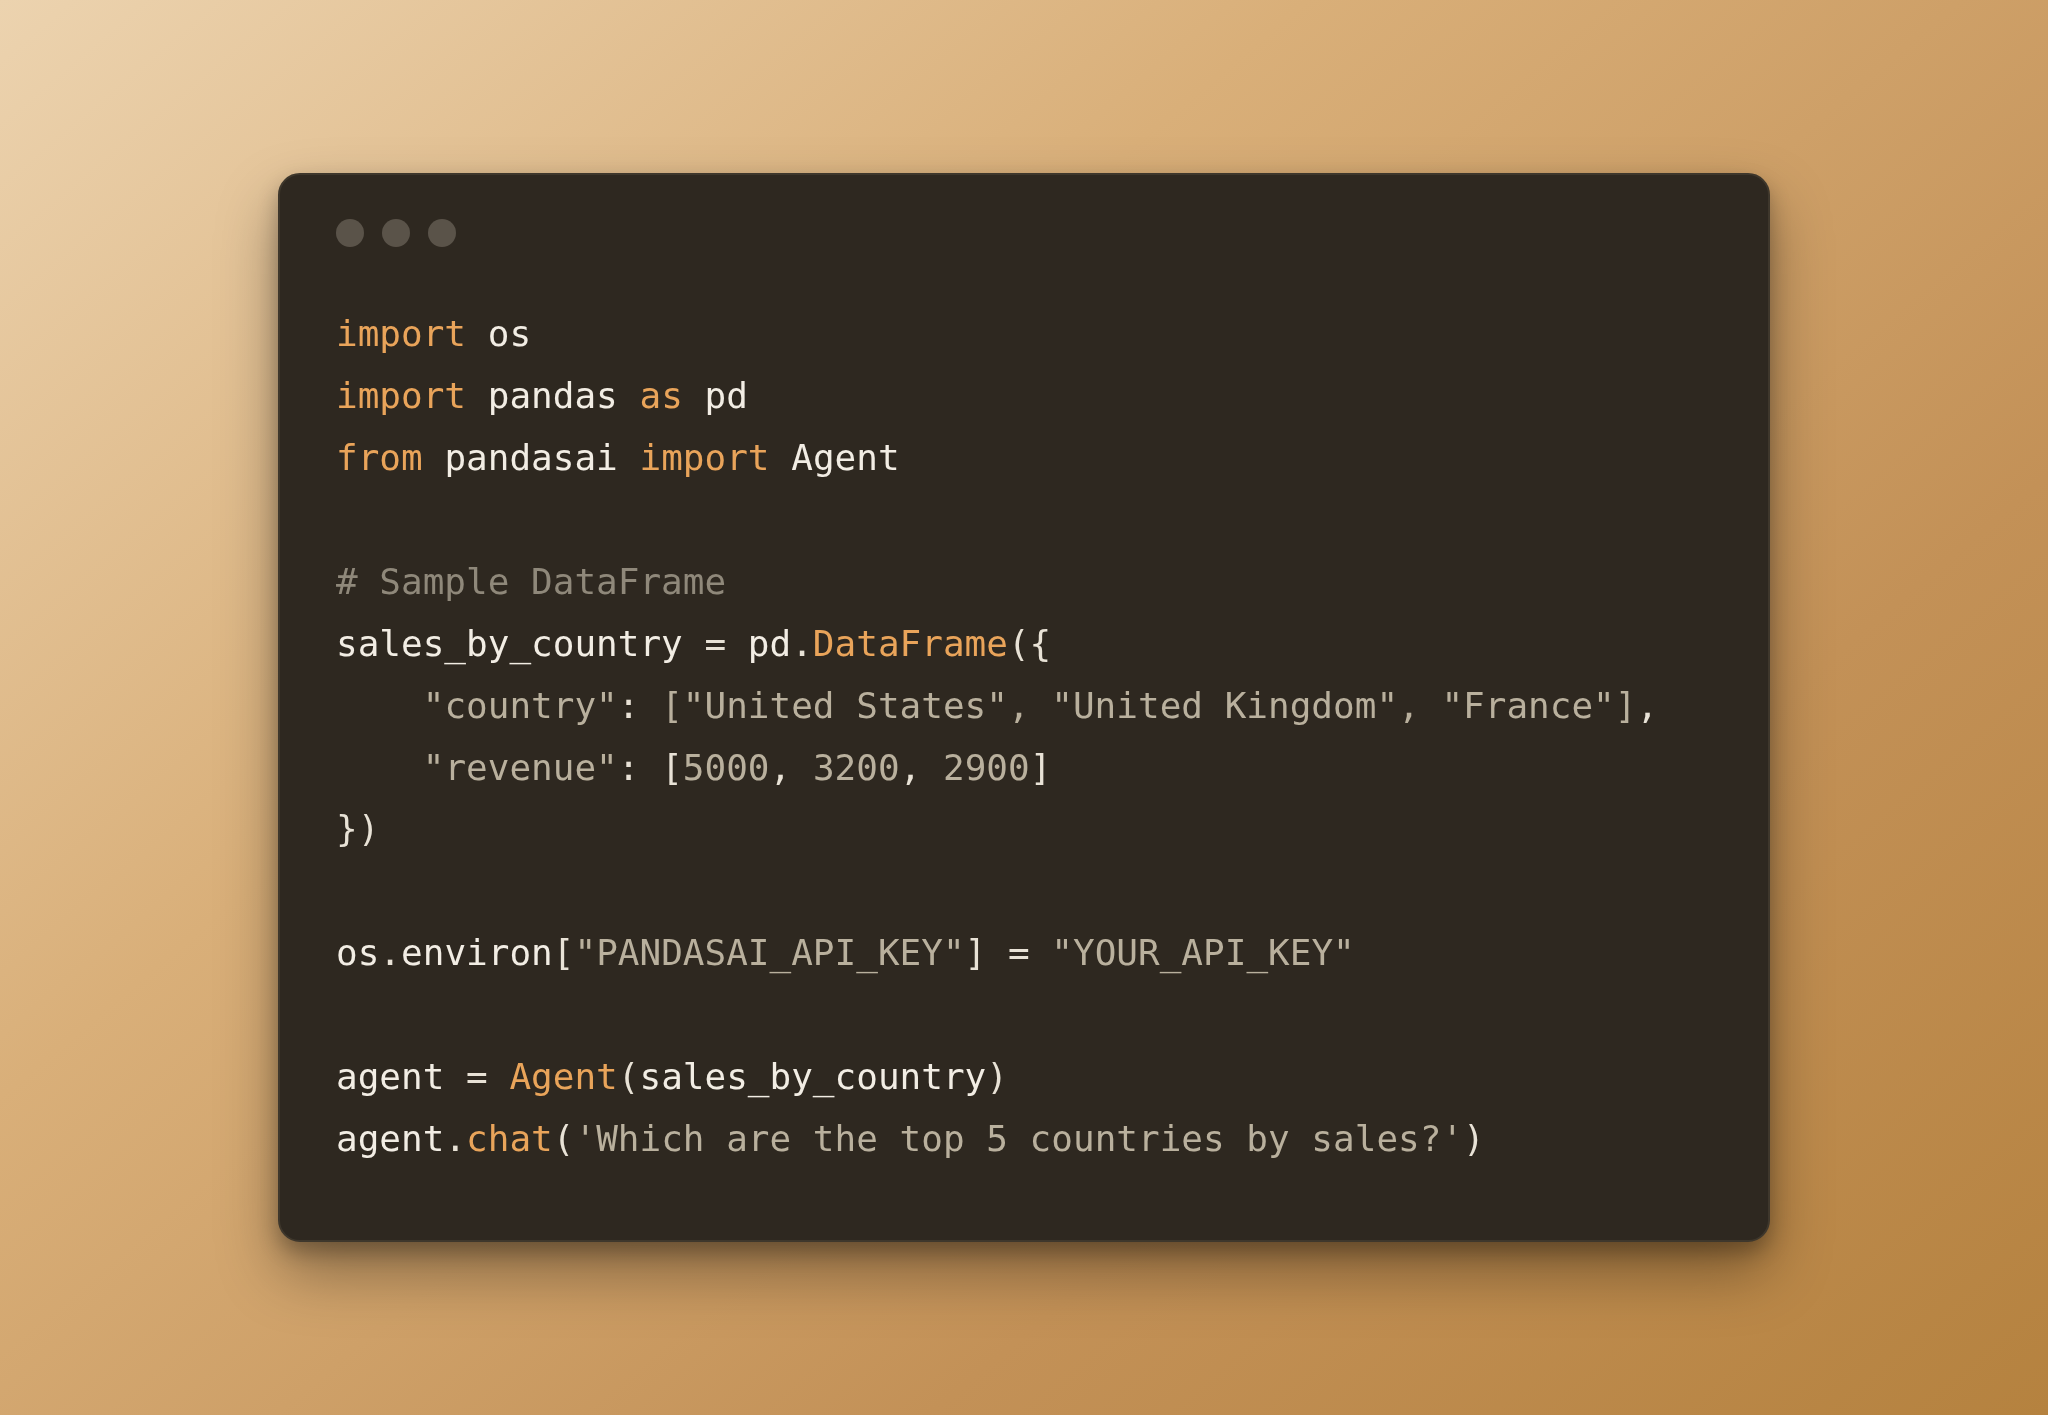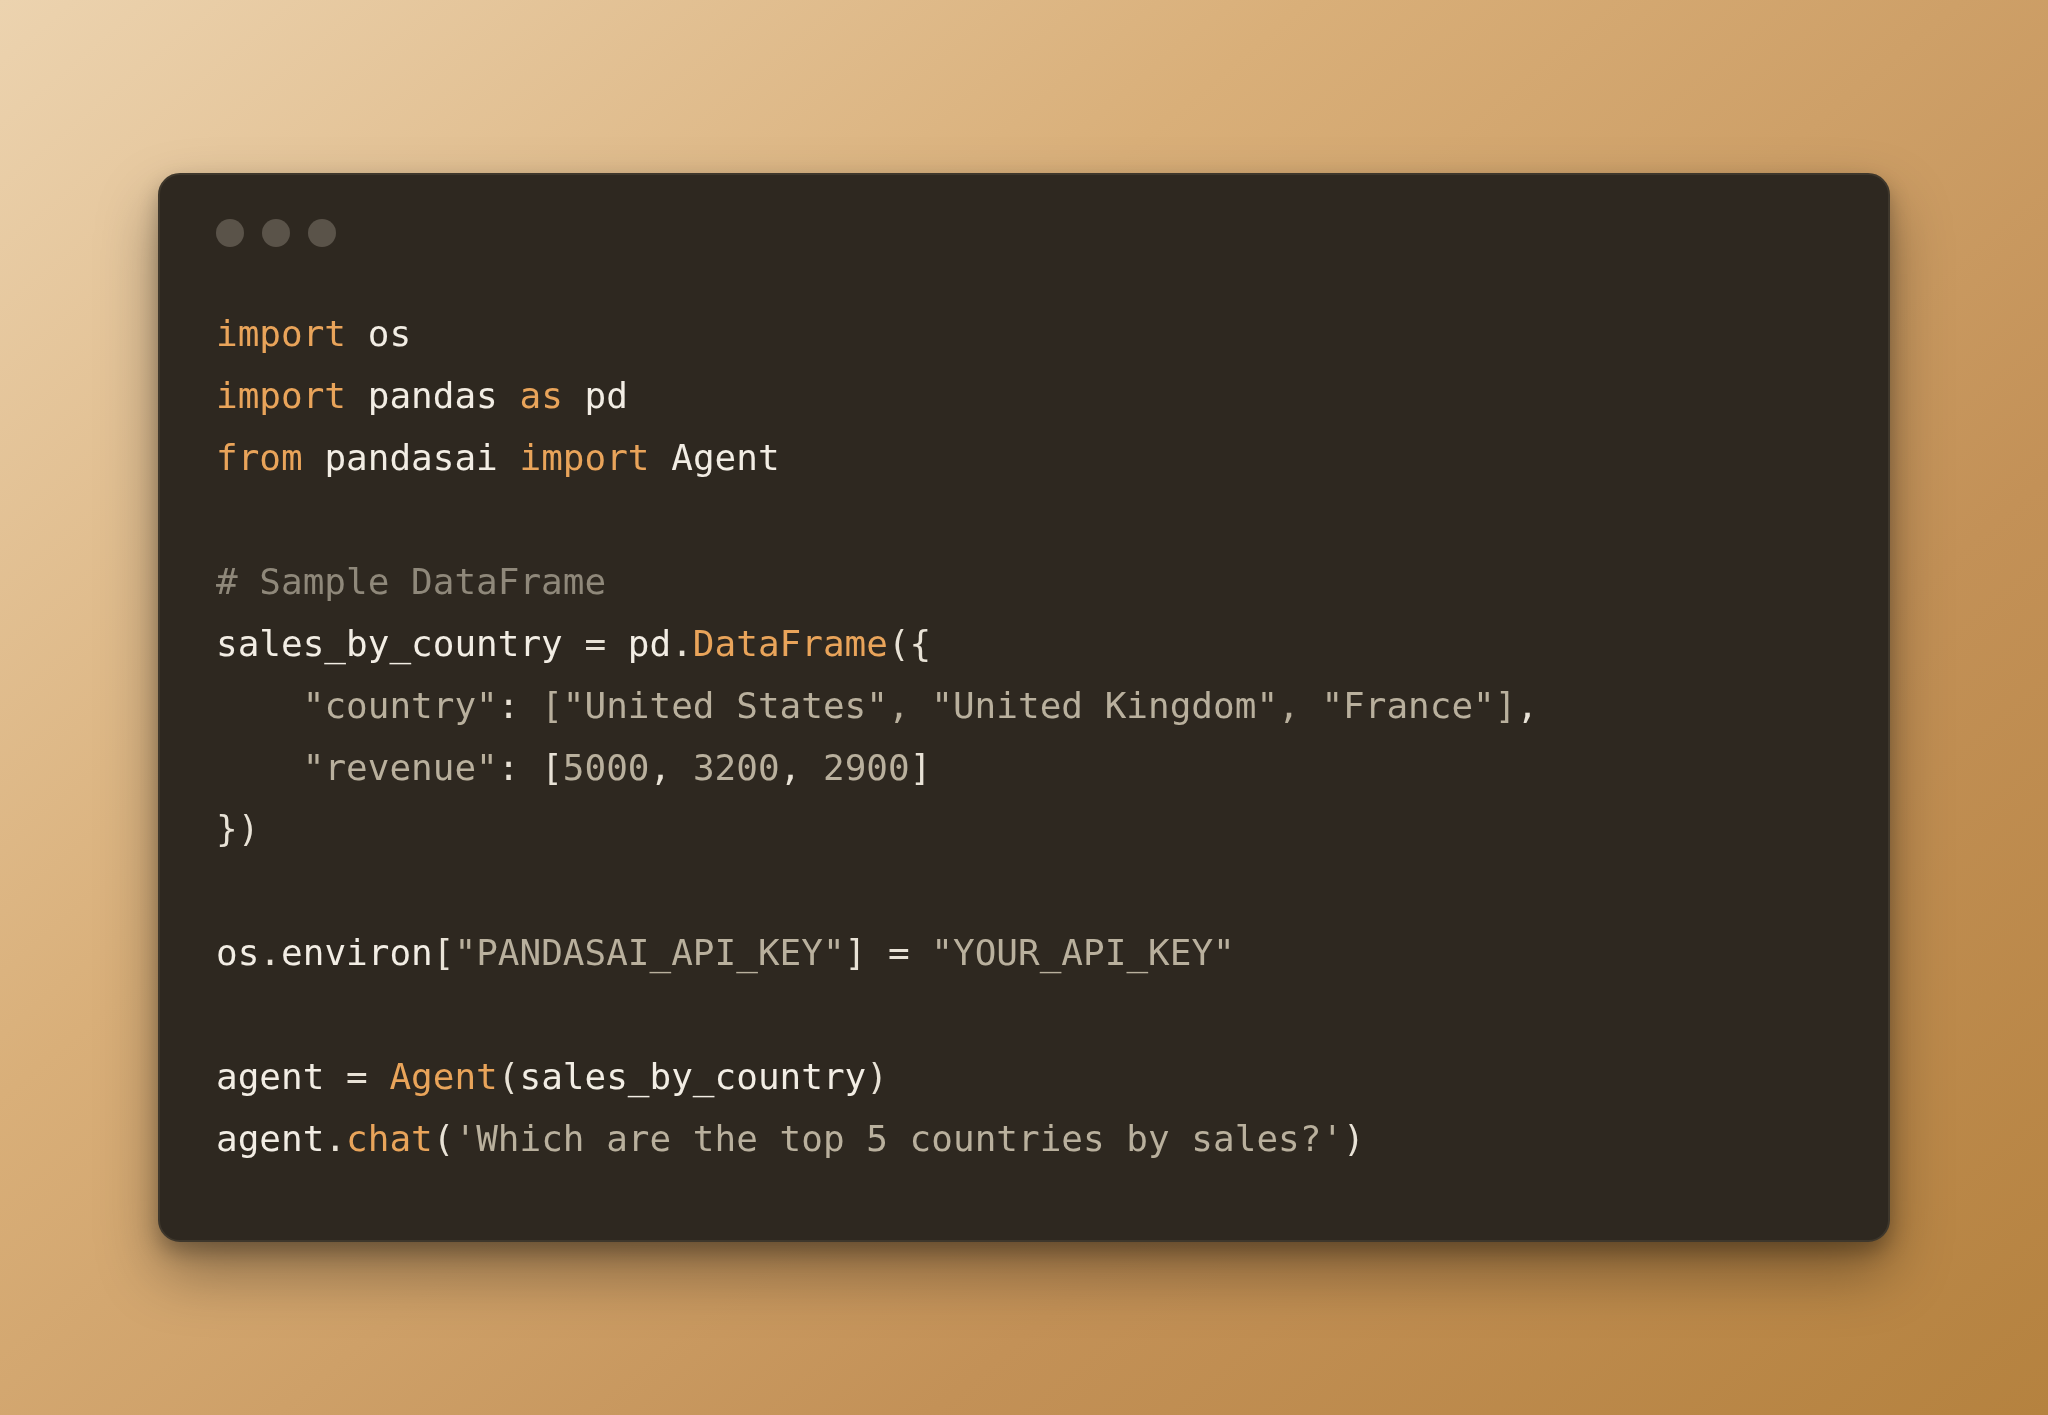--- a/index.html
+++ b/index.html
@@ -7,21 +7,21 @@
     body {
       width: 2048px;
       height: 1415px;
       background: linear-gradient(140deg, #ecd3af 0%, #d9af79 35%, #c39157 70%, #b5823f 100%);
       display: flex;
       align-items: center;
       justify-content: center;
       font-family: ui-monospace, SFMono-Regular, "SF Mono", Menlo, Monaco, Consolas, monospace;
     }
     .window {
-      width: 1732px;
+      width: 1492px;
       background: #2e2820;
       border: 2px solid #3e372c;
       border-radius: 22px;
       box-shadow: 0 30px 60px rgba(0,0,0,0.35), 0 10px 20px rgba(0,0,0,0.25);
       padding: 44px 56px 70px 56px;
     }
     .dots {
       display: flex;
       gap: 18px;
       margin-bottom: 56px;

